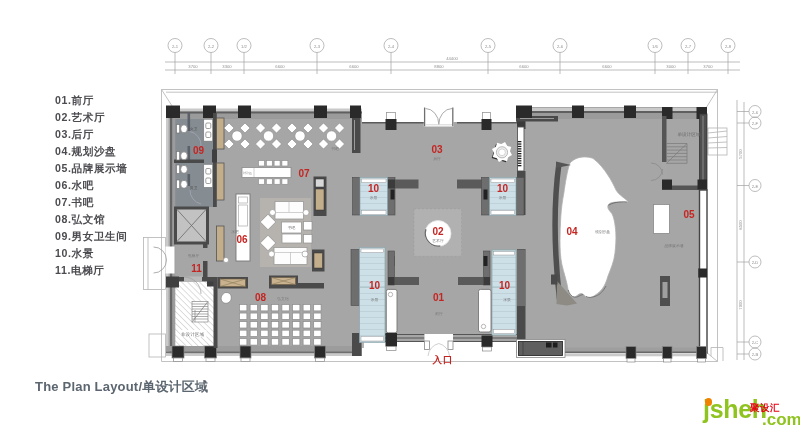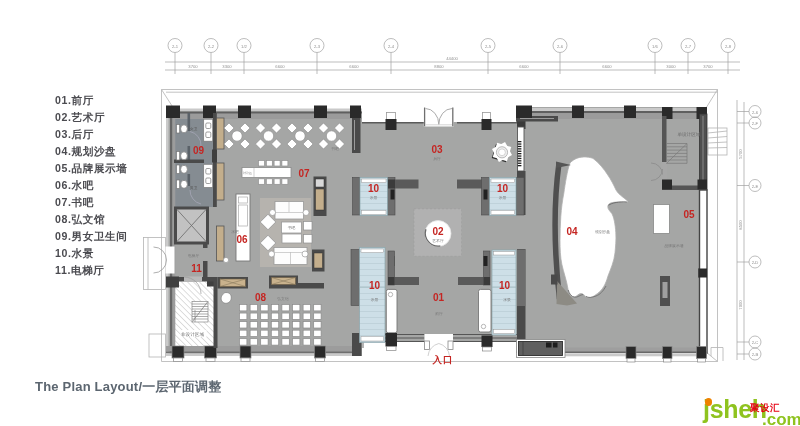--- a/index.html
+++ b/index.html
@@ -653,20 +653,20 @@
 <text x="689" y="135.5">单设计区域</text>
 <text x="192.5" y="336">非设计区域</text>
 </g>
 </g>
 </svg>
 
 <div class="abs" id="legend" style="left:55px;top:91.5px;font-size:10.6px;font-weight:bold;color:#4b4b50;line-height:17px;letter-spacing:0.6px;white-space:nowrap">
 01.前厅<br>02.艺术厅<br>03.后厅<br>04.规划沙盘<br>05.品牌展示墙<br>06.水吧<br>07.书吧<br>08.弘文馆<br>09.男女卫生间<br>10.水景<br>11.电梯厅
 </div>
 
-<div class="abs" id="title" style="left:35px;top:378px;font-size:13px;font-weight:bold;color:#5c6670;letter-spacing:0.2px">The Plan Layout/一层平面调整</div>
+<div class="abs" id="title" style="left:35px;top:378px;font-size:13px;font-weight:bold;color:#5c6670;letter-spacing:0.2px">The Plan Layout/单设计区域</div>
 
 <div class="abs" id="logo" style="left:698px;top:390px;width:100px;height:36px">
 <span class="abs" style="left:5px;top:4.5px;font-size:25px;font-weight:bold;color:#8fc31f;letter-spacing:-0.3px">jsheh</span>
 <span class="abs" style="left:6.5px;top:8px;width:7.5px;height:7.5px;background:#ef8200;border-radius:50%"></span>
 <span class="abs" style="left:64px;top:19.5px;font-size:17px;font-weight:bold;color:#8fc31f">.com</span>
 <span class="abs" style="left:52px;top:12px;font-size:9.5px;font-weight:bold;color:#e60012;letter-spacing:0.5px">聚设汇</span>
 </div>
 
 </body></html>

